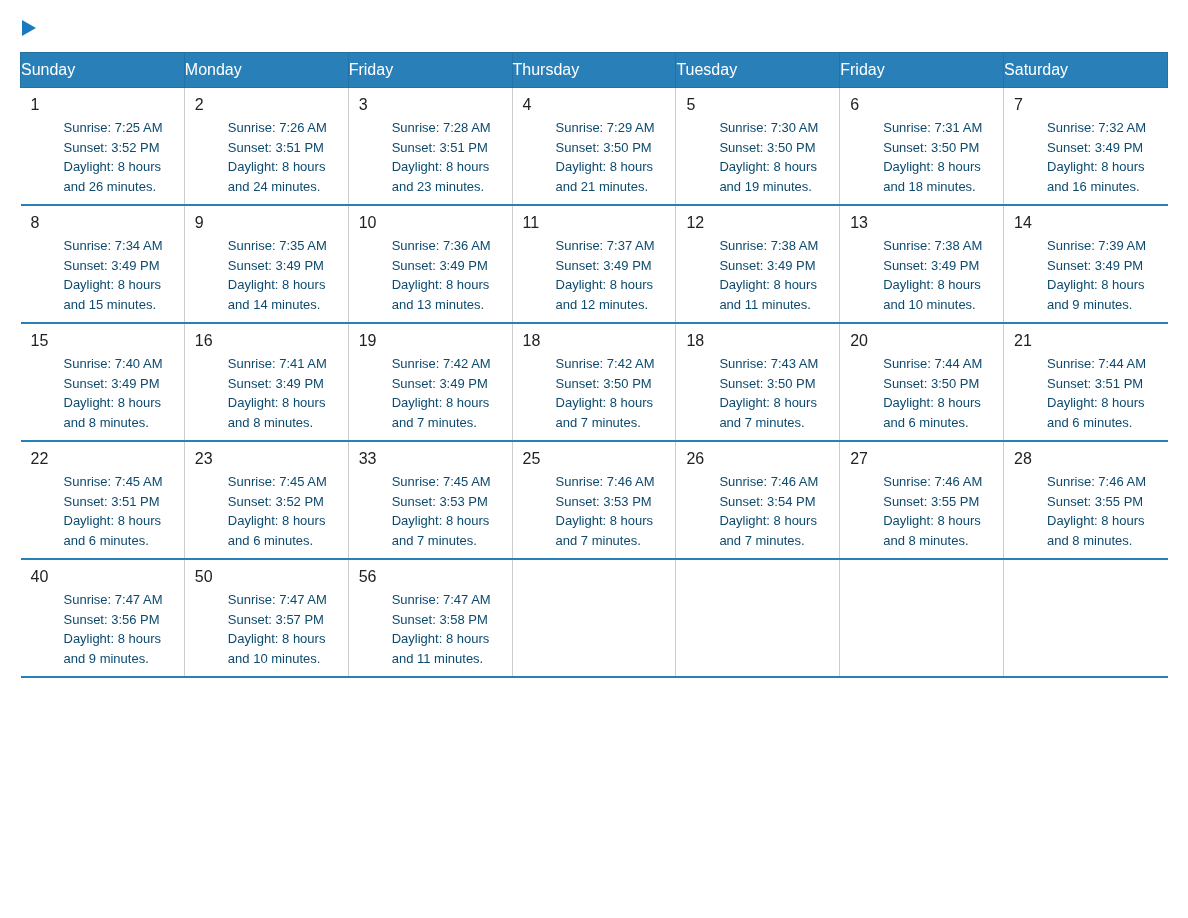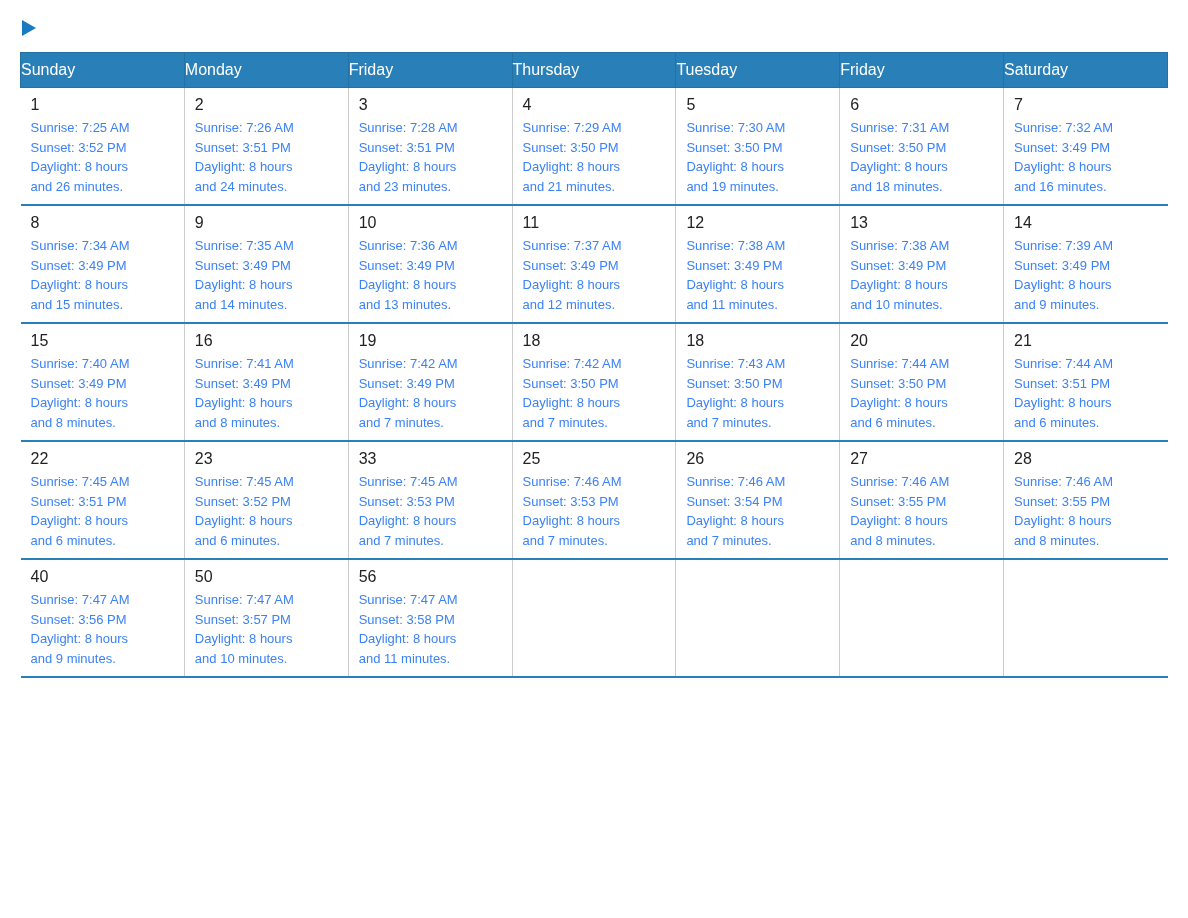--- a/index.html
+++ b/index.html
@@ -63,21 +63,22 @@
     .day-number {
       font-size: 16px;
       font-weight: normal;
       color: #222;
       margin-bottom: 4px;
       display: block;
     }
     .day-info {
       font-size: 13px;
       line-height: 1.5;
-      color: #3b82f6;
+      color: #0c4a6e;
+      margin-left: 33px;
     }
     .empty-cell {
       background: #fff;
     }
     .logo-container {
       display: flex;
       flex-direction: column;
       align-items: flex-start;
     }
     .logo-line1 {

